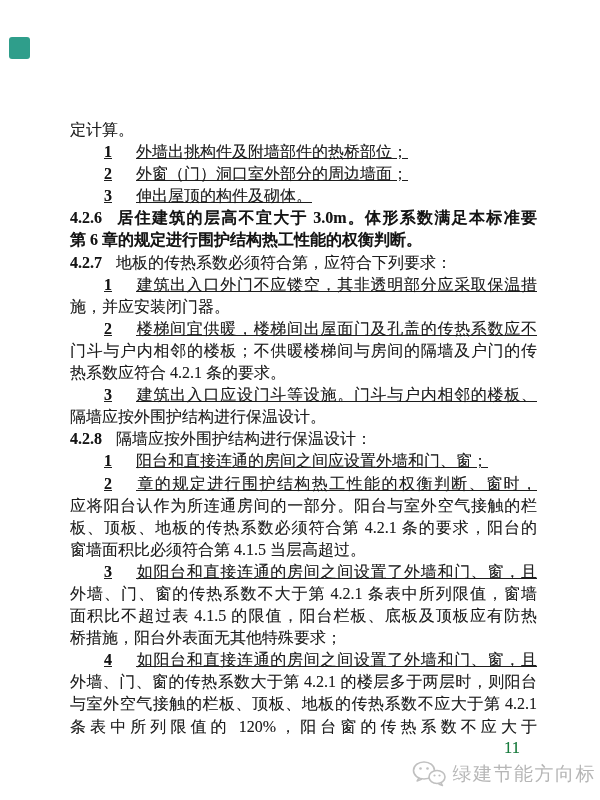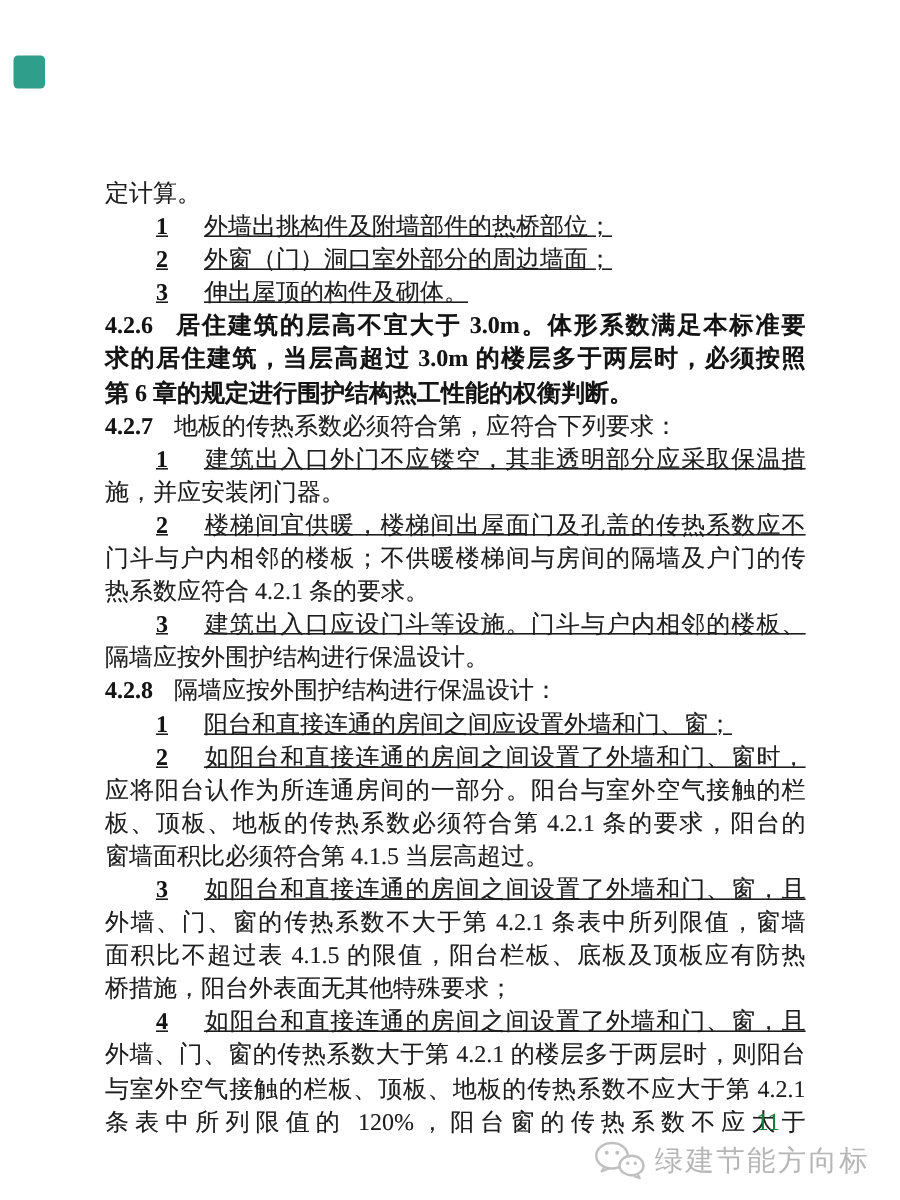--- a/index.html
+++ b/index.html
@@ -45,21 +45,21 @@
   .line.sec .gap{width:14px;}
   .page-number{
     position:absolute;
     top:738px;right:80px;
     font-size:16.5px;
     color:#15803d;
     text-shadow:0 0 .4px rgba(0,0,0,.35);
   }
   .watermark{
     position:absolute;
-    top:760px;right:20px;
+    top:760px;right:4px;
     display:flex;align-items:center;gap:6px;
   }
   .watermark-text{
     font-family:"Liberation Sans","DejaVu Sans",sans-serif;
     font-size:19px;
     color:#b6b6b6;
     letter-spacing:1.5px;
     font-weight:400;
   }
   .wechat-icon{display:block;}
@@ -70,33 +70,32 @@
 <div class="page">
 
   <div class="corner-mark" style="background: rgb(47, 158, 139);"></div>
 
   <div class="doc-body">
       <div class="line"><span class="txt">定计算。</span></div>
       <div class="line item"><span class="num">1</span><span class="gap"></span><span class="txt">外墙出挑构件及附墙部件的热桥部位；</span></div>
       <div class="line item"><span class="num">2</span><span class="gap"></span><span class="txt">外窗（门）洞口室外部分的周边墙面；</span></div>
       <div class="line item"><span class="num">3</span><span class="gap"></span><span class="txt">伸出屋顶的构件及砌体。</span></div>
       <div class="line bold just sec"><span class="num">4.2.6</span><span class="gap"></span><span class="txt">居住建筑的层高不宜大于 3.0m。体形系数满足本标准要</span></div>
-      <div class="line bold just"><span class="txt">求的居住建筑，当层高超过 3.0m 的楼层多于两层时，必须按照</span></div>
       <div class="line bold"><span class="txt">第 6 章的规定进行围护结构热工性能的权衡判断。</span></div>
       <div class="line sec"><span class="num">4.2.7</span><span class="gap"></span><span class="txt">地板的传热系数必须符合第，应符合下列要求：</span></div>
       <div class="line just item"><span class="num">1</span><span class="gap"></span><span class="txt">建筑出入口外门不应镂空，其非透明部分应采取保温措</span></div>
       <div class="line"><span class="txt">施，并应安装闭门器。</span></div>
       <div class="line just item"><span class="num">2</span><span class="gap"></span><span class="txt">楼梯间宜供暖，楼梯间出屋面门及孔盖的传热系数应不</span></div>
       <div class="line just"><span class="txt">门斗与户内相邻的楼板；不供暖楼梯间与房间的隔墙及户门的传</span></div>
       <div class="line"><span class="txt">热系数应符合 4.2.1 条的要求。</span></div>
       <div class="line just item"><span class="num">3</span><span class="gap"></span><span class="txt">建筑出入口应设门斗等设施。门斗与户内相邻的楼板、</span></div>
       <div class="line"><span class="txt">隔墙应按外围护结构进行保温设计。</span></div>
       <div class="line sec"><span class="num">4.2.8</span><span class="gap"></span><span class="txt">隔墙应按外围护结构进行保温设计：</span></div>
       <div class="line item"><span class="num">1</span><span class="gap"></span><span class="txt">阳台和直接连通的房间之间应设置外墙和门、窗；</span></div>
-      <div class="line just item"><span class="num">2</span><span class="gap"></span><span class="txt">如阳台和直接连通的房间之间设置了外墙和门、窗时，</span></div>
+      <div class="line just item"><span class="num">2</span><span class="gap"></span><span class="txt">章的规定进行围护结构热工性能的权衡判断、窗时，</span></div>
       <div class="line just"><span class="txt">应将阳台认作为所连通房间的一部分。阳台与室外空气接触的栏</span></div>
       <div class="line just"><span class="txt">板、顶板、地板的传热系数必须符合第 4.2.1 条的要求，阳台的</span></div>
       <div class="line"><span class="txt">窗墙面积比必须符合第 4.1.5 当层高超过。</span></div>
       <div class="line just item"><span class="num">3</span><span class="gap"></span><span class="txt">如阳台和直接连通的房间之间设置了外墙和门、窗，且</span></div>
       <div class="line just"><span class="txt">外墙、门、窗的传热系数不大于第 4.2.1 条表中所列限值，窗墙</span></div>
       <div class="line just"><span class="txt">面积比不超过表 4.1.5 的限值，阳台栏板、底板及顶板应有防热</span></div>
       <div class="line"><span class="txt">桥措施，阳台外表面无其他特殊要求；</span></div>
       <div class="line just item"><span class="num">4</span><span class="gap"></span><span class="txt">如阳台和直接连通的房间之间设置了外墙和门、窗，且</span></div>
       <div class="line just"><span class="txt">外墙、门、窗的传热系数大于第 4.2.1 的楼层多于两层时，则阳台</span></div>
       <div class="line just"><span class="txt">与室外空气接触的栏板、顶板、地板的传热系数不应大于第 4.2.1</span></div>

